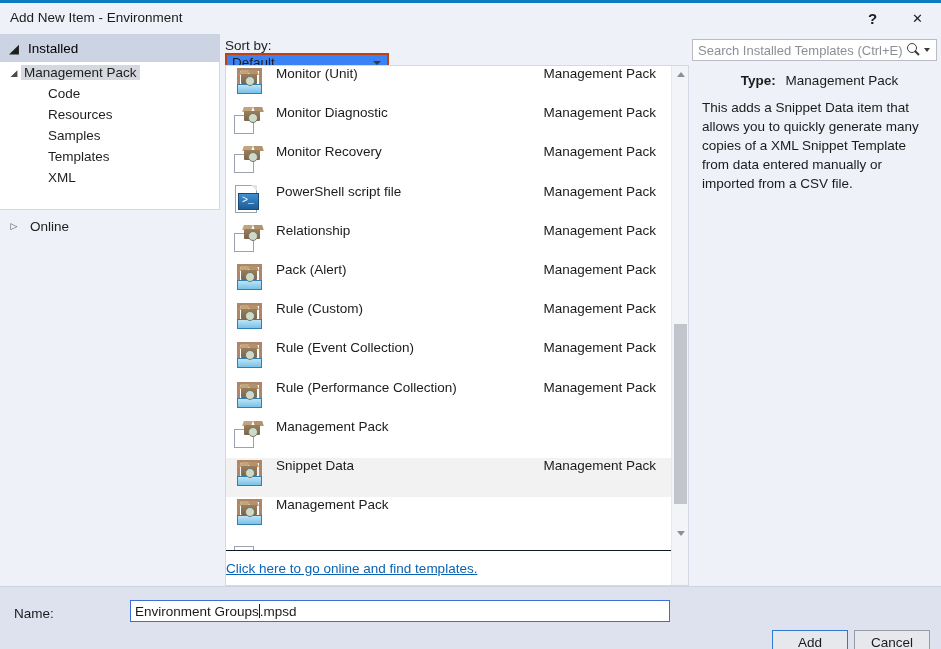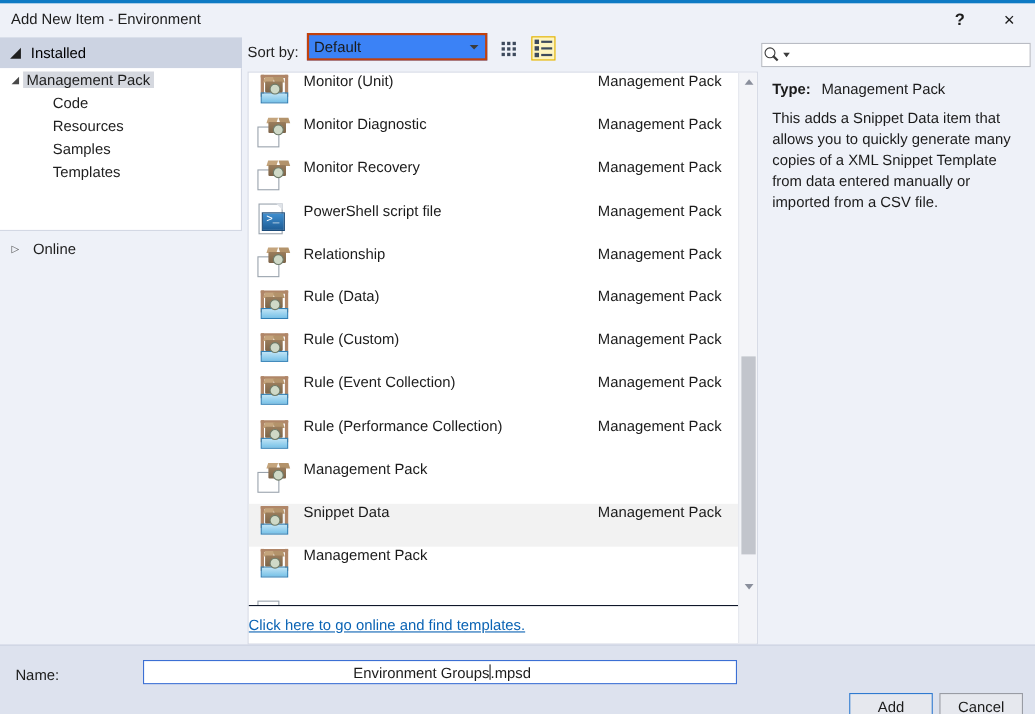--- a/index.html
+++ b/index.html
@@ -38,22 +38,22 @@
   .tree-row .caret{width:14px;display:inline-block;text-align:center;
     font-size:9px;color:#4a4a4a;}
   .tree-row .tlbl{padding:0 3px;}
   .tree-row.selected .tlbl{background:#d5d8df;}
   .online-row{position:absolute;left:0;top:180px;width:220px;height:24px;
     display:flex;align-items:center;font-size:13.5px;color:#1e1e1e;cursor:default;}
   .online-row .caret{width:14px;margin-left:7px;margin-right:9px;text-align:center;
     font-size:9px;color:#4a4a4a;}
 
   
-  .toolbar{position:absolute;left:225px;top:24px;width:464px;height:28px;
-    display:flex;align-items:flex-end;}
+  .toolbar{position:absolute;left:225px;top:35px;width:464px;height:28px;
+    display:flex;align-items:flex-start;flex-direction:column;}
   .sortby-lbl{font-size:13.5px;color:#1e1e1e;margin-right:7px;}
   .combo{position:relative;width:160px;height:21px;background:#3b82f6;
     border:2px solid #c2410c;display:flex;align-items:center;cursor:default;}
   .combo .cval{font-size:13.5px;padding-left:5px;color:#1b1b1b;}
   .combo .carr{position:absolute;right:6px;top:50%;transform:translateY(-50%);
     width:0;height:0;border-left:4px solid transparent;border-right:4px solid transparent;
     border-top:4px solid #3b3b3b;}
   .viewbtn{width:22px;height:22px;margin-left:9px;display:flex;align-items:center;
     justify-content:center;cursor:default;box-sizing:border-box;}
   .viewbtn.active{background:#fdf4bf;border:1px solid #e0b000;}
@@ -133,31 +133,31 @@
   .search .sv{font-size:13px;color:#8b8f98;padding-left:5px;flex:1;}
   .search .mag{width:16px;height:16px;position:relative;margin-right:3px;}
   .search .mag:before{content:"";position:absolute;left:2px;top:1px;width:8px;height:8px;
     border:1.6px solid #3b3b3b;border-radius:50%;}
   .search .mag:after{content:"";position:absolute;left:9px;top:10px;width:6px;height:1.6px;
     background:#3b3b3b;transform:rotate(45deg);}
   .search .sarr{width:0;height:0;border-left:3.5px solid transparent;
     border-right:3.5px solid transparent;border-top:4px solid #3b3b3b;margin-right:6px;}
 
   .detail{position:absolute;left:692px;top:62px;width:245px;height:521px;}
-  .dtype{font-size:13.5px;color:#1b1b1b;margin:8px 0 0 10px;}
+  .dtype{font-size:13.5px;color:#1b1b1b;margin:8px 0 0 10px;text-align:center;}
   .dtype b{font-weight:bold;}
   .ddesc{font-size:13.5px;color:#1b1b1b;margin:10px 12px 0 10px;line-height:19px;}
 
   
   .bottom{position:absolute;left:0;top:583px;width:941px;height:66px;
     background:#dde2ee;border-top:1px solid #ccd3e2;box-sizing:border-box;}
   .name-lbl{position:absolute;left:14px;top:19px;font-size:13.5px;color:#1b1b1b;}
   .name-input{position:absolute;left:130px;top:13px;width:540px;height:22px;
     background:#fff;border:1.5px solid #3b6fd4;box-sizing:border-box;
-    display:flex;align-items:center;justify-content:center;}
+    display:flex;align-items:center;}
   .name-input .nv{font-size:13.5px;color:#1b1b1b;padding-left:4px;position:relative;}
   .caretline{display:inline-block;width:1px;height:14px;background:#1b1b1b;
     vertical-align:-2px;}
   .btn{position:absolute;top:43px;width:76px;height:25px;background:#e6e8ee;
     display:flex;align-items:center;justify-content:center;font-size:13.5px;
     color:#1b1b1b;cursor:default;box-sizing:border-box;}
   .btn.primary{left:772px;border:1.5px solid #2f7ad0;}
   .btn.secondary{left:854px;border:1px solid #999ca4;}
 </style>
 </head>
@@ -187,20 +187,23 @@
       </div>
       <div class="tree-row lvl2">
         <span class="tlbl">Resources</span>
       </div>
       <div class="tree-row lvl2">
         <span class="tlbl">Samples</span>
       </div>
       <div class="tree-row lvl2">
         <span class="tlbl">Templates</span>
       </div>
+      <div class="tree-row lvl2">
+        <span class="tlbl">XML</span>
+      </div>
     </div>
 
     <div class="online-row">
       <span class="caret">▷</span>
       <span>Online</span>
     </div>
   </div>
 
   <div class="toolbar">
     <span class="sortby-lbl">Sort by:</span>
@@ -328,21 +331,21 @@
               <span class="rp"></span>
               <span class="water"></span>
             </span>
           <span class="box-art" style="left:6px;top:4px;">
               <span class="flapl"></span>
               <span class="flapr"></span>
               <span class="body"></span>
               <span class="gear"></span>
             </span>
         </span>
-        <span class="nm">Rule (Data)</span>
+        <span class="nm">Pack (Alert)</span>
         <span class="ty">Management Pack</span>
       </div>
 
       <div class="item">
         <span class="ico">
           <span class="ic-tray">
               <span class="bar"></span>
               <span class="lp"></span>
               <span class="rp"></span>
               <span class="water"></span>
@@ -469,20 +472,21 @@
           <span class="tri"></span>
         </div>
       <div class="thumb"></div>
       <div class="arr dn">
           <span class="tri"></span>
         </div>
     </div>
   </div>
 
   <div class="search">
+    <span class="sv">Search Installed Templates (Ctrl+E)</span>
     <span class="mag"></span>
     <span class="sarr"></span>
   </div>
 
   <div class="detail">
     <div class="dtype">
       <b>Type:</b>
       <span style="margin-left:6px;">Management Pack</span>
     </div>
     <div class="ddesc">This adds a Snippet Data item that allows you to quickly generate many copies of a XML Snippet Template from data entered manually or imported from a CSV file.</div>

